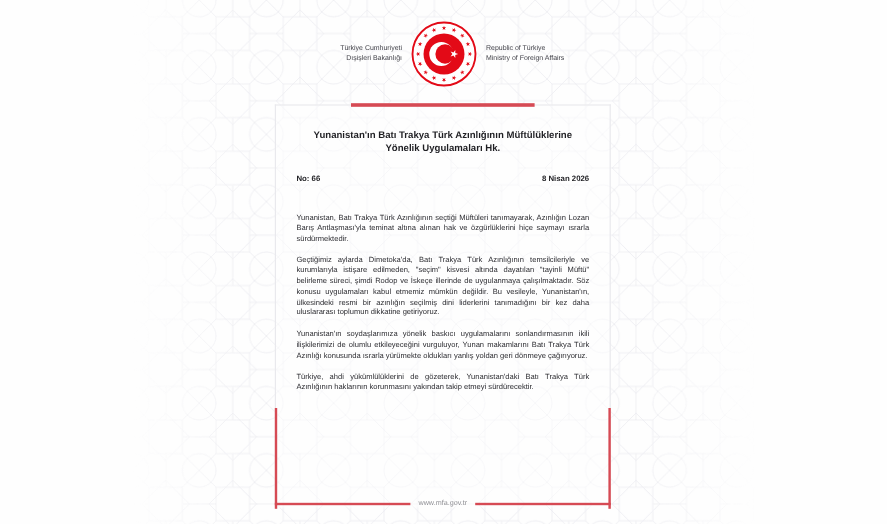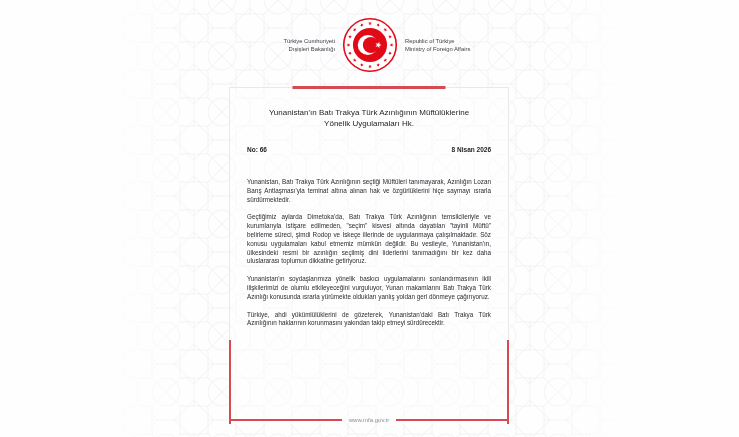--- a/index.html
+++ b/index.html
@@ -30,21 +30,21 @@
        width:153px;height:3px;background:#d64a54;}
   .accent-side{position:absolute;bottom:-1px;width:2px;height:84px;background:#d64a54;}
   .accent-side.l{left:-1px;}
   .accent-side.r{right:-1px;}
   .doc-bottom{position:absolute;left:-1px;right:-1px;bottom:-1px;height:8px;
        display:flex;align-items:center;gap:5px;}
   .doc-bottom .seg{flex:1;height:2px;background:#d64a54;}
   .doc-bottom .url{font-size:6px;color:#8f8f94;white-space:nowrap;padding:0 2px;}
 
   .doc-inner{padding:10px 17px 0;}
-  .title{margin:9px 12px 0;text-align:center;font-weight:normal;font-size:8px;
+  .title{margin:9px 12px 0;text-align:center;font-weight:bold;font-size:8px;
        line-height:11px;color:#1f1f23;}
   .meta{display:flex;justify-content:space-between;margin-top:17px;
        font-size:6.5px;font-weight:bold;color:#232327;}
   .bodytext p{margin:9px 0 0;text-align:justify;font-size:6.3px;line-height:8.8px;
        color:#2c2c31;}
   .bodytext p:first-child{margin-top:25px;}
 </style>
 </head>
 <body>
 

